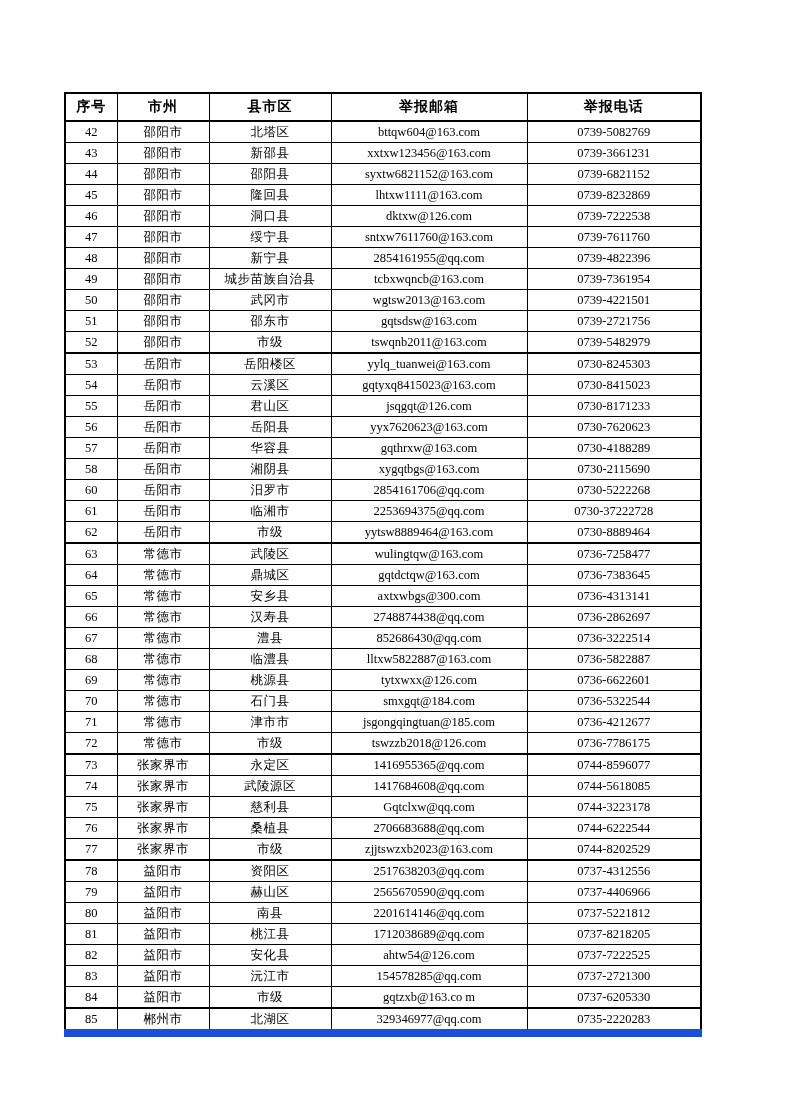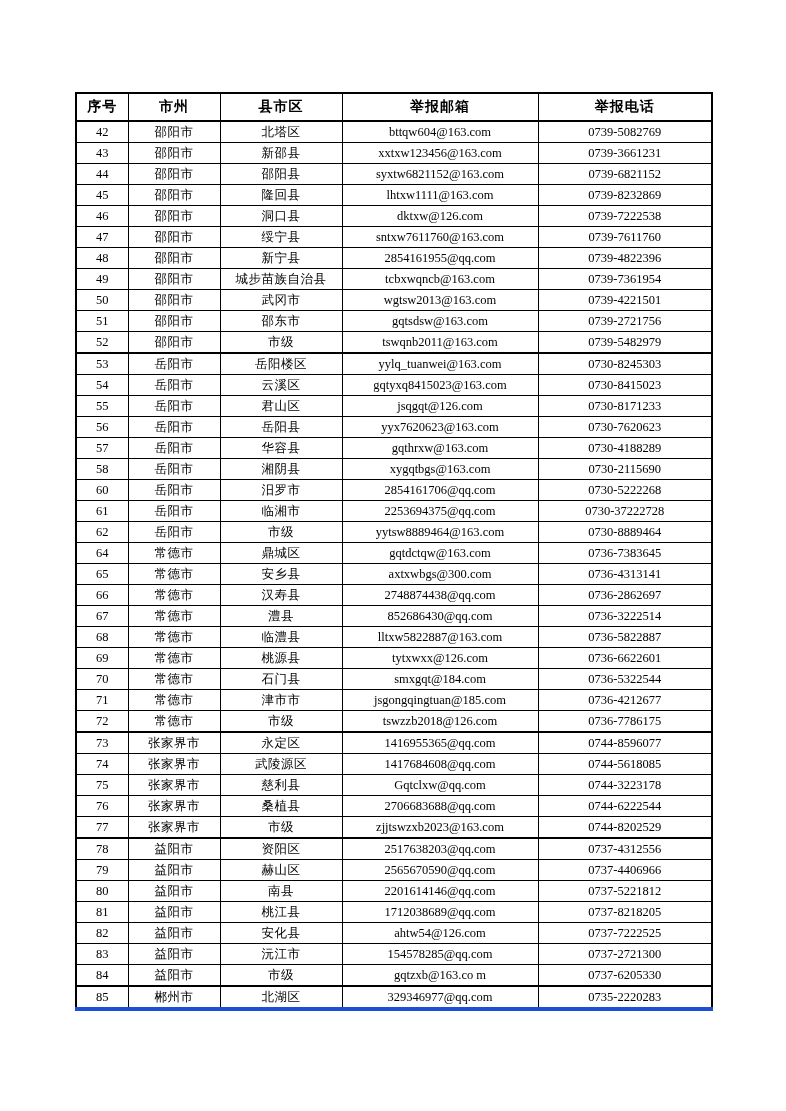--- a/index.html
+++ b/index.html
@@ -17,21 +17,21 @@
   .page {
     position: absolute;
     left: 0;
     top: 0;
     width: 786px;
     height: 1111px;
     background: #ffffff;
   }
   .table-wrap {
     position: absolute;
-    left: 75px;
+    left: 64px;
     top: 92px;
     width: 516px;
   }
   table.report-table {
     border-collapse: collapse;
     width: 636px;
     table-layout: fixed;
   }
   table.report-table col.c-seq { width: 52px; }
   table.report-table col.c-city { width: 92px; }
@@ -76,21 +76,21 @@
   }
   table.report-table th:first-child,
   table.report-table td:first-child {
     border-left: 2px solid #000000;
   }
   table.report-table th:last-child,
   table.report-table td:last-child {
     border-right: 2px solid #000000;
   }
   table.report-table tbody tr:last-child td {
-    border-bottom: 4px solid #1d4ed8;
+    border-bottom: 8px solid #1d4ed8;
   }
 </style>
 </head>
 <body>
 
 <div class="page">
   <div class="table-wrap">
     <table class="report-table">
       <colgroup>
         <col class="c-seq">
@@ -242,20 +242,27 @@
             <td class="latin">2253694375@qq.com</td>
             <td class="latin">0730-37222728</td>
           </tr>
           <tr>
             <td class="latin">62</td>
             <td class="cn">岳阳市</td>
             <td class="cn">市级</td>
             <td class="latin">yytsw8889464@163.com</td>
             <td class="latin">0730-8889464</td>
           </tr>
+          <tr class="group-start">
+            <td class="latin">63</td>
+            <td class="cn">常德市</td>
+            <td class="cn">武陵区</td>
+            <td class="latin">wulingtqw@163.com</td>
+            <td class="latin">0736-7258477</td>
+          </tr>
           <tr>
             <td class="latin">64</td>
             <td class="cn">常德市</td>
             <td class="cn">鼎城区</td>
             <td class="latin">gqtdctqw@163.com</td>
             <td class="latin">0736-7383645</td>
           </tr>
           <tr>
             <td class="latin">65</td>
             <td class="cn">常德市</td>

